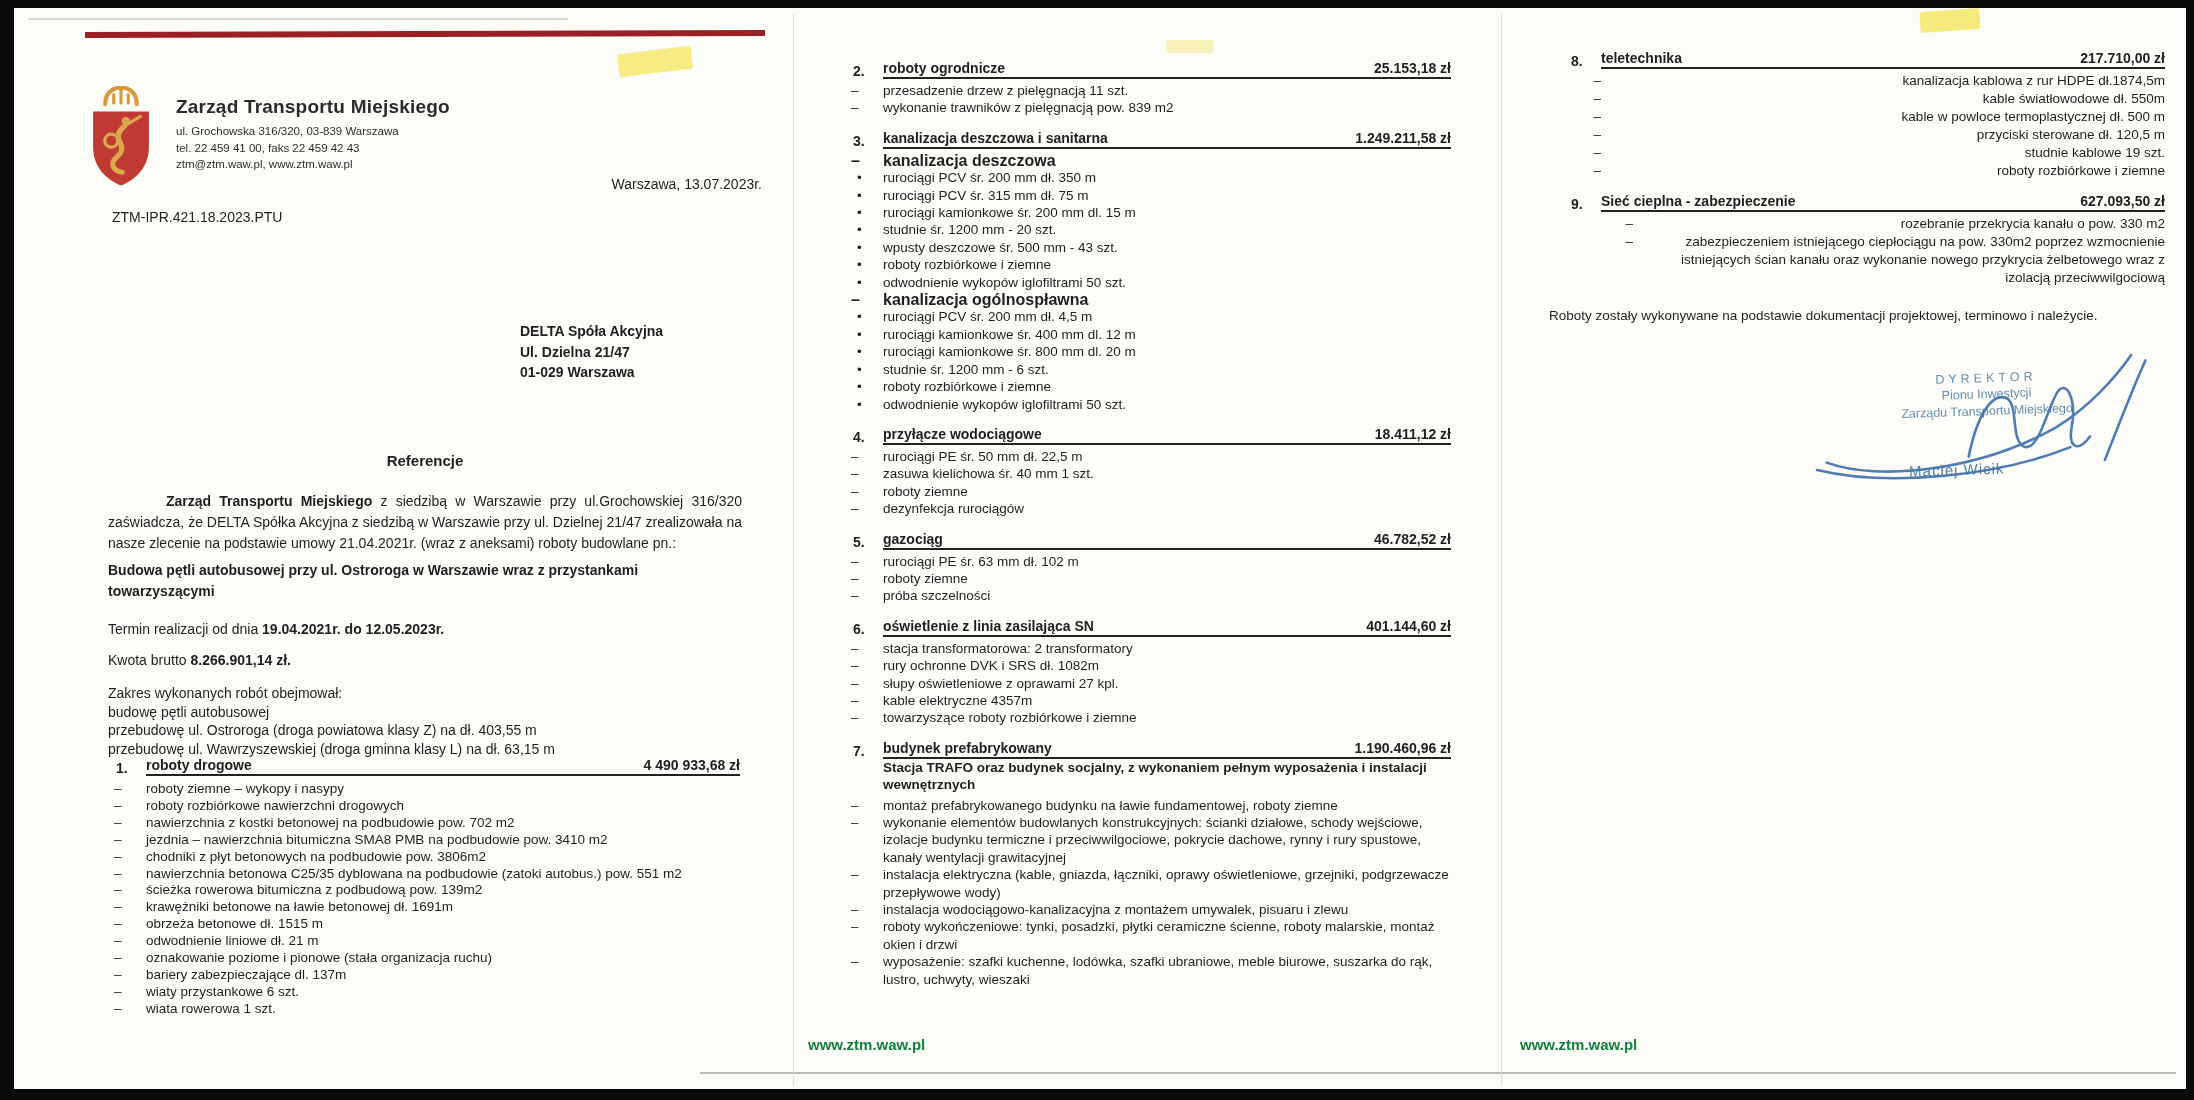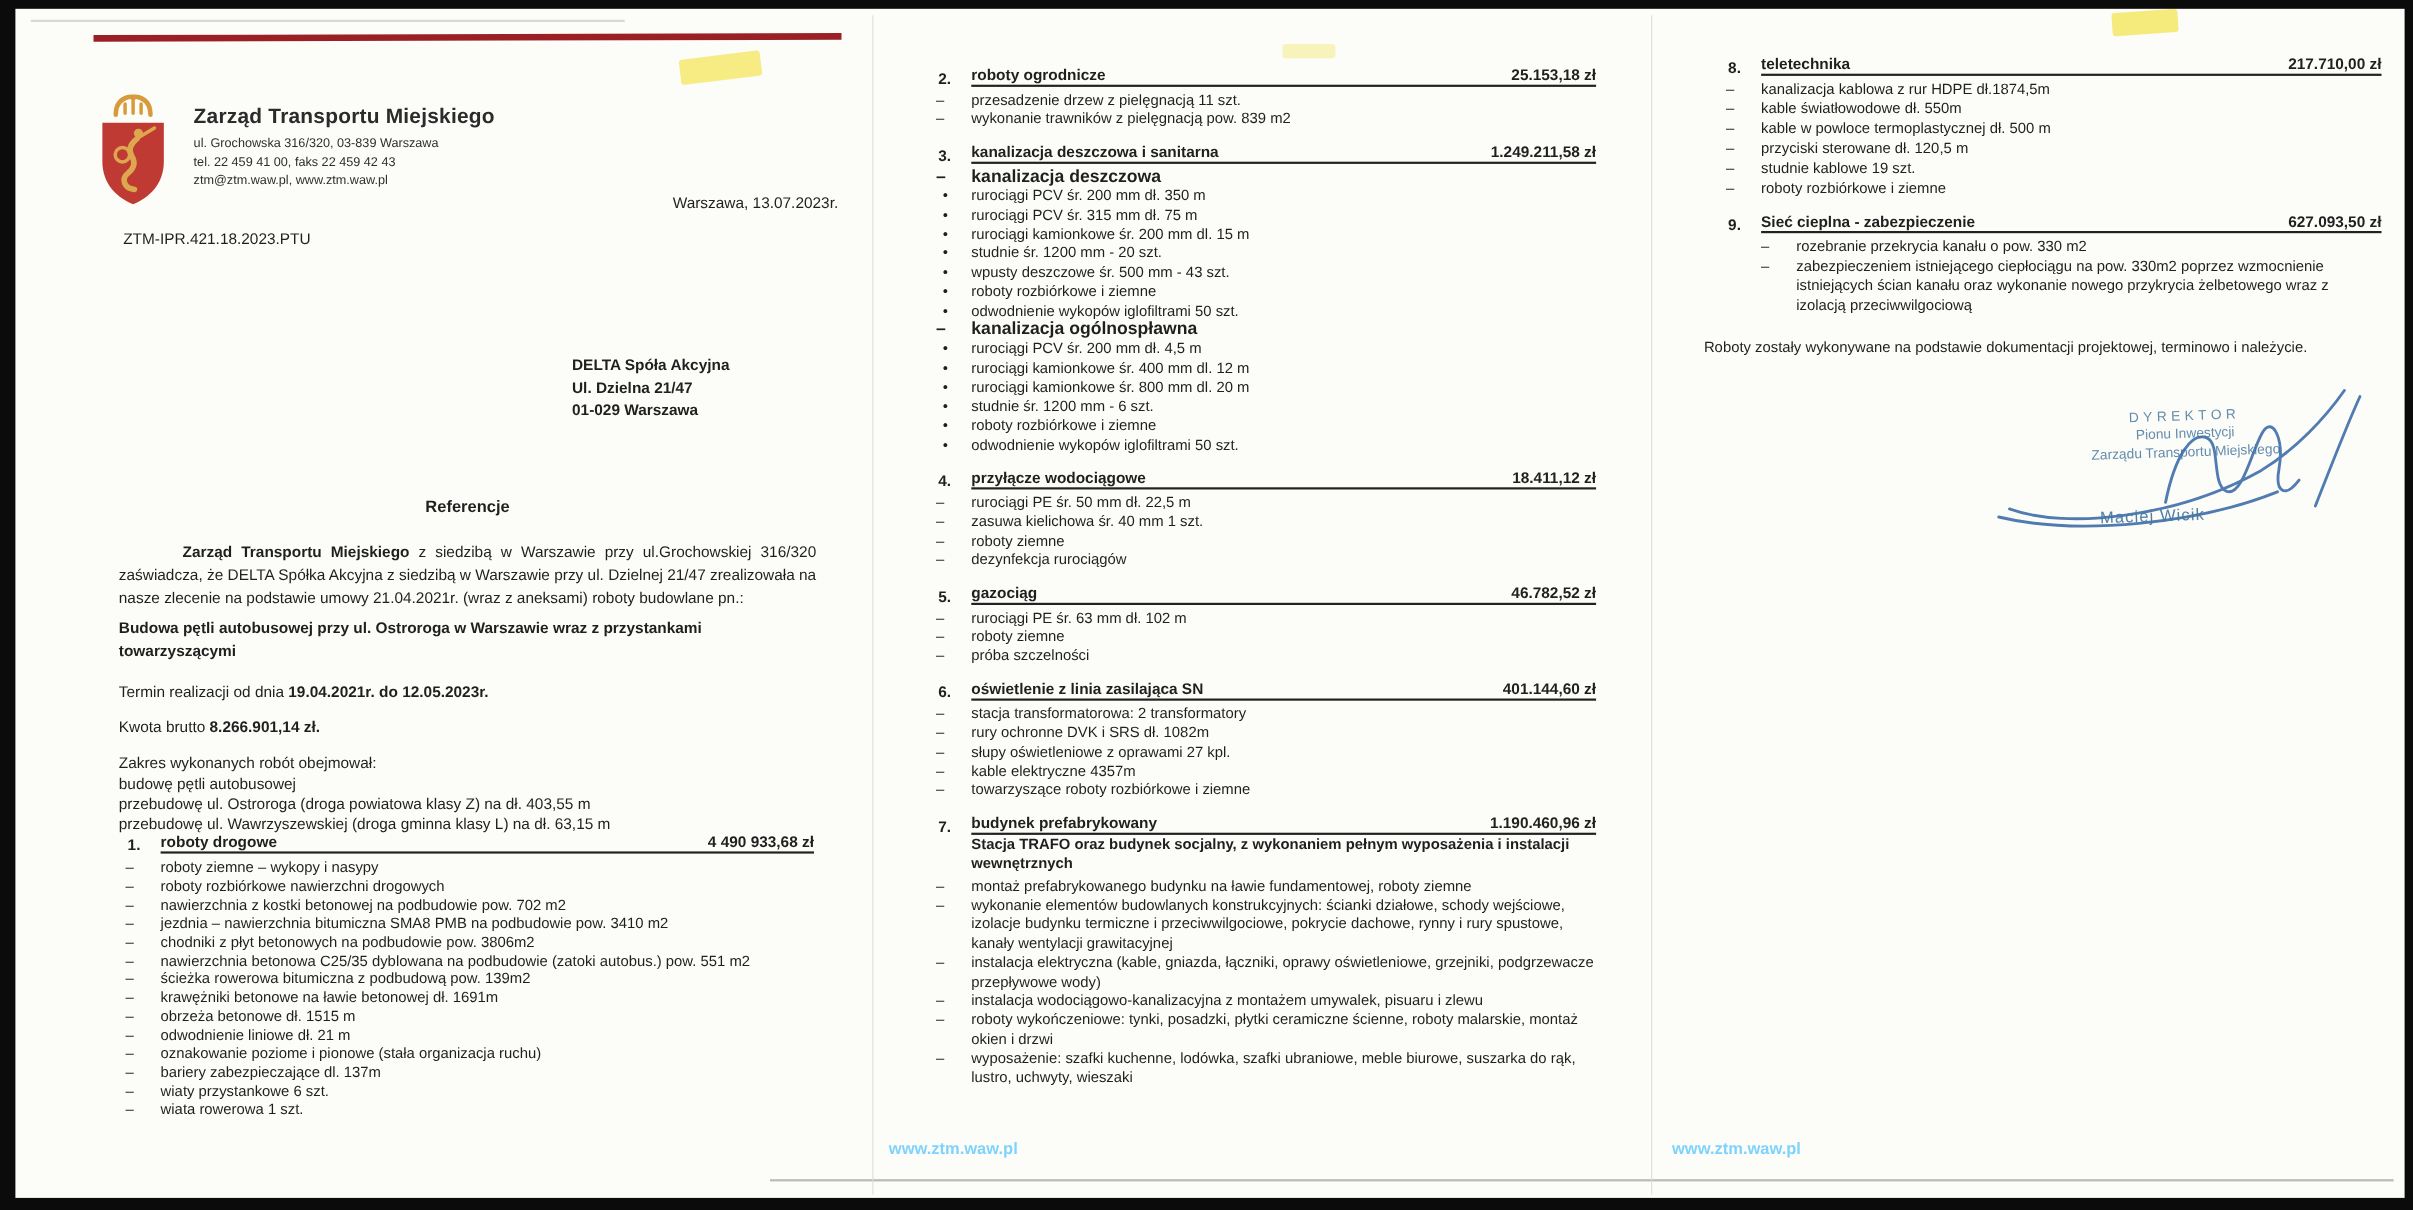--- a/index.html
+++ b/index.html
@@ -58,34 +58,34 @@
   #sec1{position:absolute;left:78px;top:757px;width:632px;}
   #sec1 .it{line-height:16.9px;justify-content:center;}
   #sec1 .items{margin-top:5px;}
 
   .col-flow{position:absolute;}
   #p2flow{left:45px;top:60px;width:606px;}
   #p3flow{left:55px;top:50px;width:602px;}
   .sec{margin-bottom:13px;}
   .sec .items{margin-top:3px;}
   .col-flow .it{line-height:17.4px;}
-  #p3flow .it{line-height:18px;}
+  #p3flow .it{line-height:18px;text-align:right;}
   .sec-sub{font-size:16px;font-weight:700;}
   .sec7-subtitle{font-size:13.5px;font-weight:700;line-height:17.4px;margin-left:38px;}
 
   .closing{margin-top:20px;margin-left:-14px;font-size:13.5px;line-height:18px;}
 
   
   .sig{position:absolute;left:300px;top:352px;width:360px;height:170px;color:#49799f;transform:rotate(-2deg);}
   .stamp{position:absolute;left:30px;top:18px;width:300px;text-align:center;font-size:12.5px;line-height:1.3;opacity:.85;}
   .stamp .l1{letter-spacing:4px;}
   .sig svg{position:absolute;left:0;top:0;}
   .signer{position:absolute;left:100px;top:108px;font-size:15px;letter-spacing:1px;opacity:.95;}
 
-  .footer-url{position:absolute;top:1036px;font-size:15px;font-weight:700;color:#7dd3fc;}
+  .footer-url{position:absolute;top:1036px;font-size:15px;font-weight:700;color:#15803d;}
   #page2 .footer-url{left:8px;}
   #page3 .footer-url{left:12px;}
 </style>
 </head>
 <body>
 
 <div class="scan-bg"></div>
 <div class="grayline-top"></div>
 <div class="grayline-bottom"></div>
 <div class="page-sep" style="left:793px;"></div>

